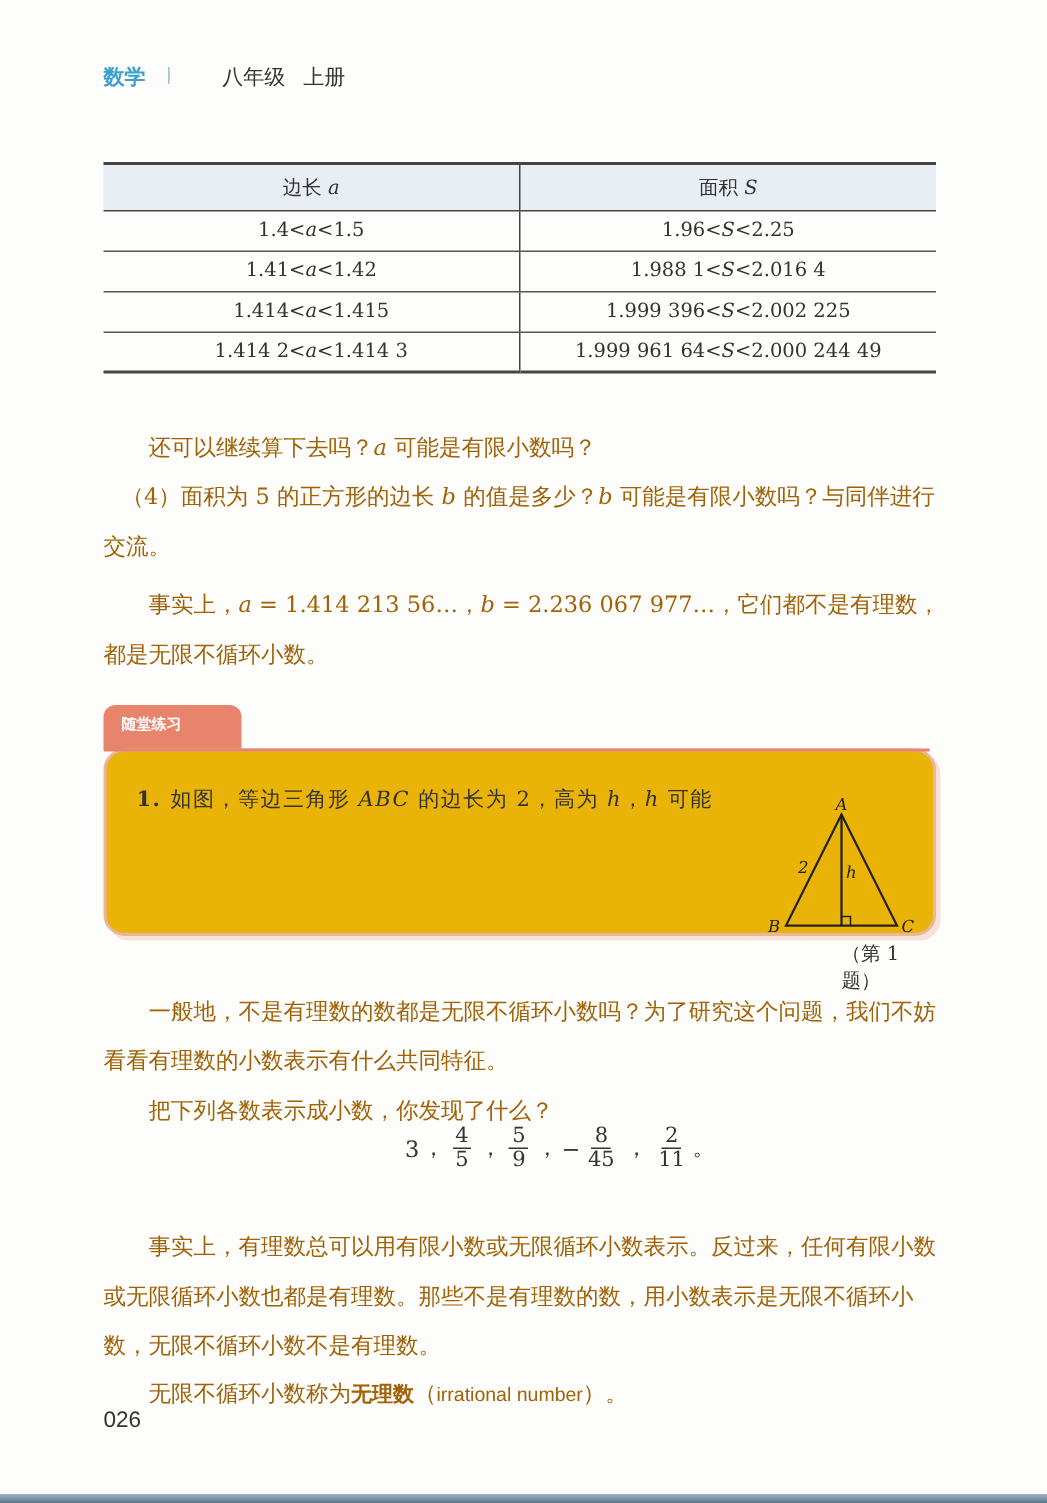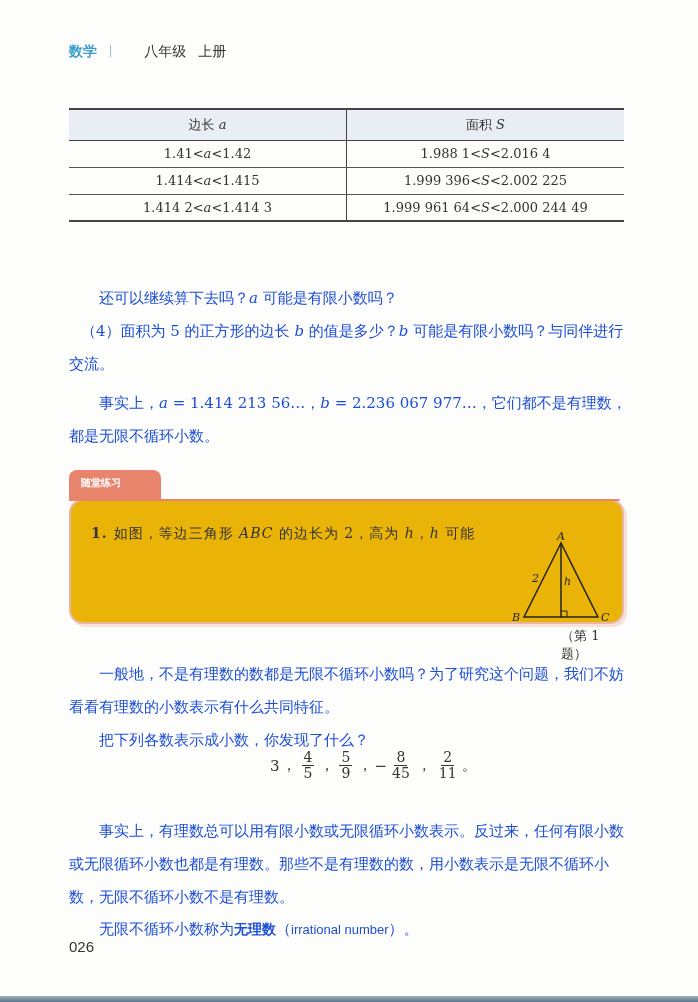--- a/index.html
+++ b/index.html
@@ -1,33 +1,33 @@
 <!DOCTYPE html>
 <html><head>
   <meta charset="utf-8">
   <style>
     * { margin: 0; padding: 0; box-sizing: border-box; }
     html, body { width: 698px; height: 1002px; background: #fdfdfb; overflow: hidden; }
     body { position: relative; font-family: "DejaVu Serif", "Liberation Serif", serif; color: #2a2a2a; }
 
-    .header { position: absolute; left: 69px; top: 43px; font-family: Liberation Sans, sans-serif; font-size: 14px; display: flex; align-items: flex-start; }
+    .header { position: absolute; left: 69px; top: 43px; font-family: Liberation Mono, monospace; font-size: 14px; display: flex; align-items: flex-start; }
     .header .subject { color: #3fa0cf; font-weight: bold; }
     .header .sep { color: #9bb8c8; margin: 0 12px; font-size: 12px; }
     .header .grade { color: #333; margin-left: 20px; }
     .header .vol { color: #333; margin-left: 12px; }
 
     table.data-table { position: absolute; left: 69px; top: 108px; width: 555px; border-collapse: collapse; font-size: 13px; color: #333; }
     table.data-table th, table.data-table td { height: 27px; text-align: center; font-weight: normal; border-bottom: 1px solid #555; }
     table.data-table thead tr { border-top: 2px solid #444; }
     table.data-table th { background: #e8eef3; height: 31px; border-bottom: 1.5px solid #444; }
     table.data-table tr > :first-child { border-right: 1px solid #444; width: 50%; }
     table.data-table tbody tr:last-child td { border-bottom: 2px solid #444; }
     .it { font-style: italic; }
 
-    .para { position: absolute; left: 69px; width: 560px; font-size: 15px; line-height: 33px; color: #1d4ed8; }
+    .para { position: absolute; left: 69px; width: 560px; font-size: 15px; line-height: 33px; color: #a16207; }
     .indent { text-indent: 30px; }
 
     .exercise { position: absolute; left: 69px; top: 470px; width: 558px; height: 160px; }
     .exercise .tab { position: absolute; left: 0; top: 0; width: 92px; height: 30px; background: #e9846c; border-radius: 8px 8px 0 0; color: #fff; font-family: "DejaVu Sans", "Liberation Sans", sans-serif; font-weight: bold; font-size: 10px; padding: 6px 0 0 12px; }
     .exercise .box { position: absolute; left: 0; top: 29px; width: 555px; height: 125px; border: 2px solid #eab69f; border-radius: 14px; background: #eab308; box-shadow: 3px 3px 0 #f6e2d6; }
     .exercise .box::before { content: ""; position: absolute; left: -2px; top: -2px; width: 100%; height: 2px; background: #e9846c; border-radius: 2px; }
     .exercise .q { position: absolute; left: 20px; top: 17px; width: 420px; font-size: 14px; line-height: 30px; letter-spacing: 1px; color: #333; }
     .exercise .q .num { font-weight: bold; margin-right: 6px; }
     .exercise .q .line2 { padding-left: 20px; }
     .figure { position: absolute; left: 435px; top: 30px; width: 110px; height: 120px; }
@@ -56,20 +56,24 @@
 </div>
 
 <table class="data-table">
   <thead>
     <tr>
       <th><span>边长 </span><span class="it">a</span></th>
       <th><span>面积 </span><span class="it">S</span></th>
     </tr>
   </thead>
   <tbody>
+    <tr>
+      <td><span>1.4</span><span>&lt;</span><span class="it">a</span><span>&lt;</span><span>1.5</span></td>
+      <td><span>1.96</span><span>&lt;</span><span class="it">S</span><span>&lt;</span><span>2.25</span></td>
+    </tr>
     <tr>
       <td><span>1.41</span><span>&lt;</span><span class="it">a</span><span>&lt;</span><span>1.42</span></td>
       <td><span>1.988 1</span><span>&lt;</span><span class="it">S</span><span>&lt;</span><span>2.016 4</span></td>
     </tr>
     <tr>
       <td><span>1.414</span><span>&lt;</span><span class="it">a</span><span>&lt;</span><span>1.415</span></td>
       <td><span>1.999 396</span><span>&lt;</span><span class="it">S</span><span>&lt;</span><span>2.002 225</span></td>
     </tr>
     <tr>
       <td><span>1.414 2</span><span>&lt;</span><span class="it">a</span><span>&lt;</span><span>1.414 3</span></td>

